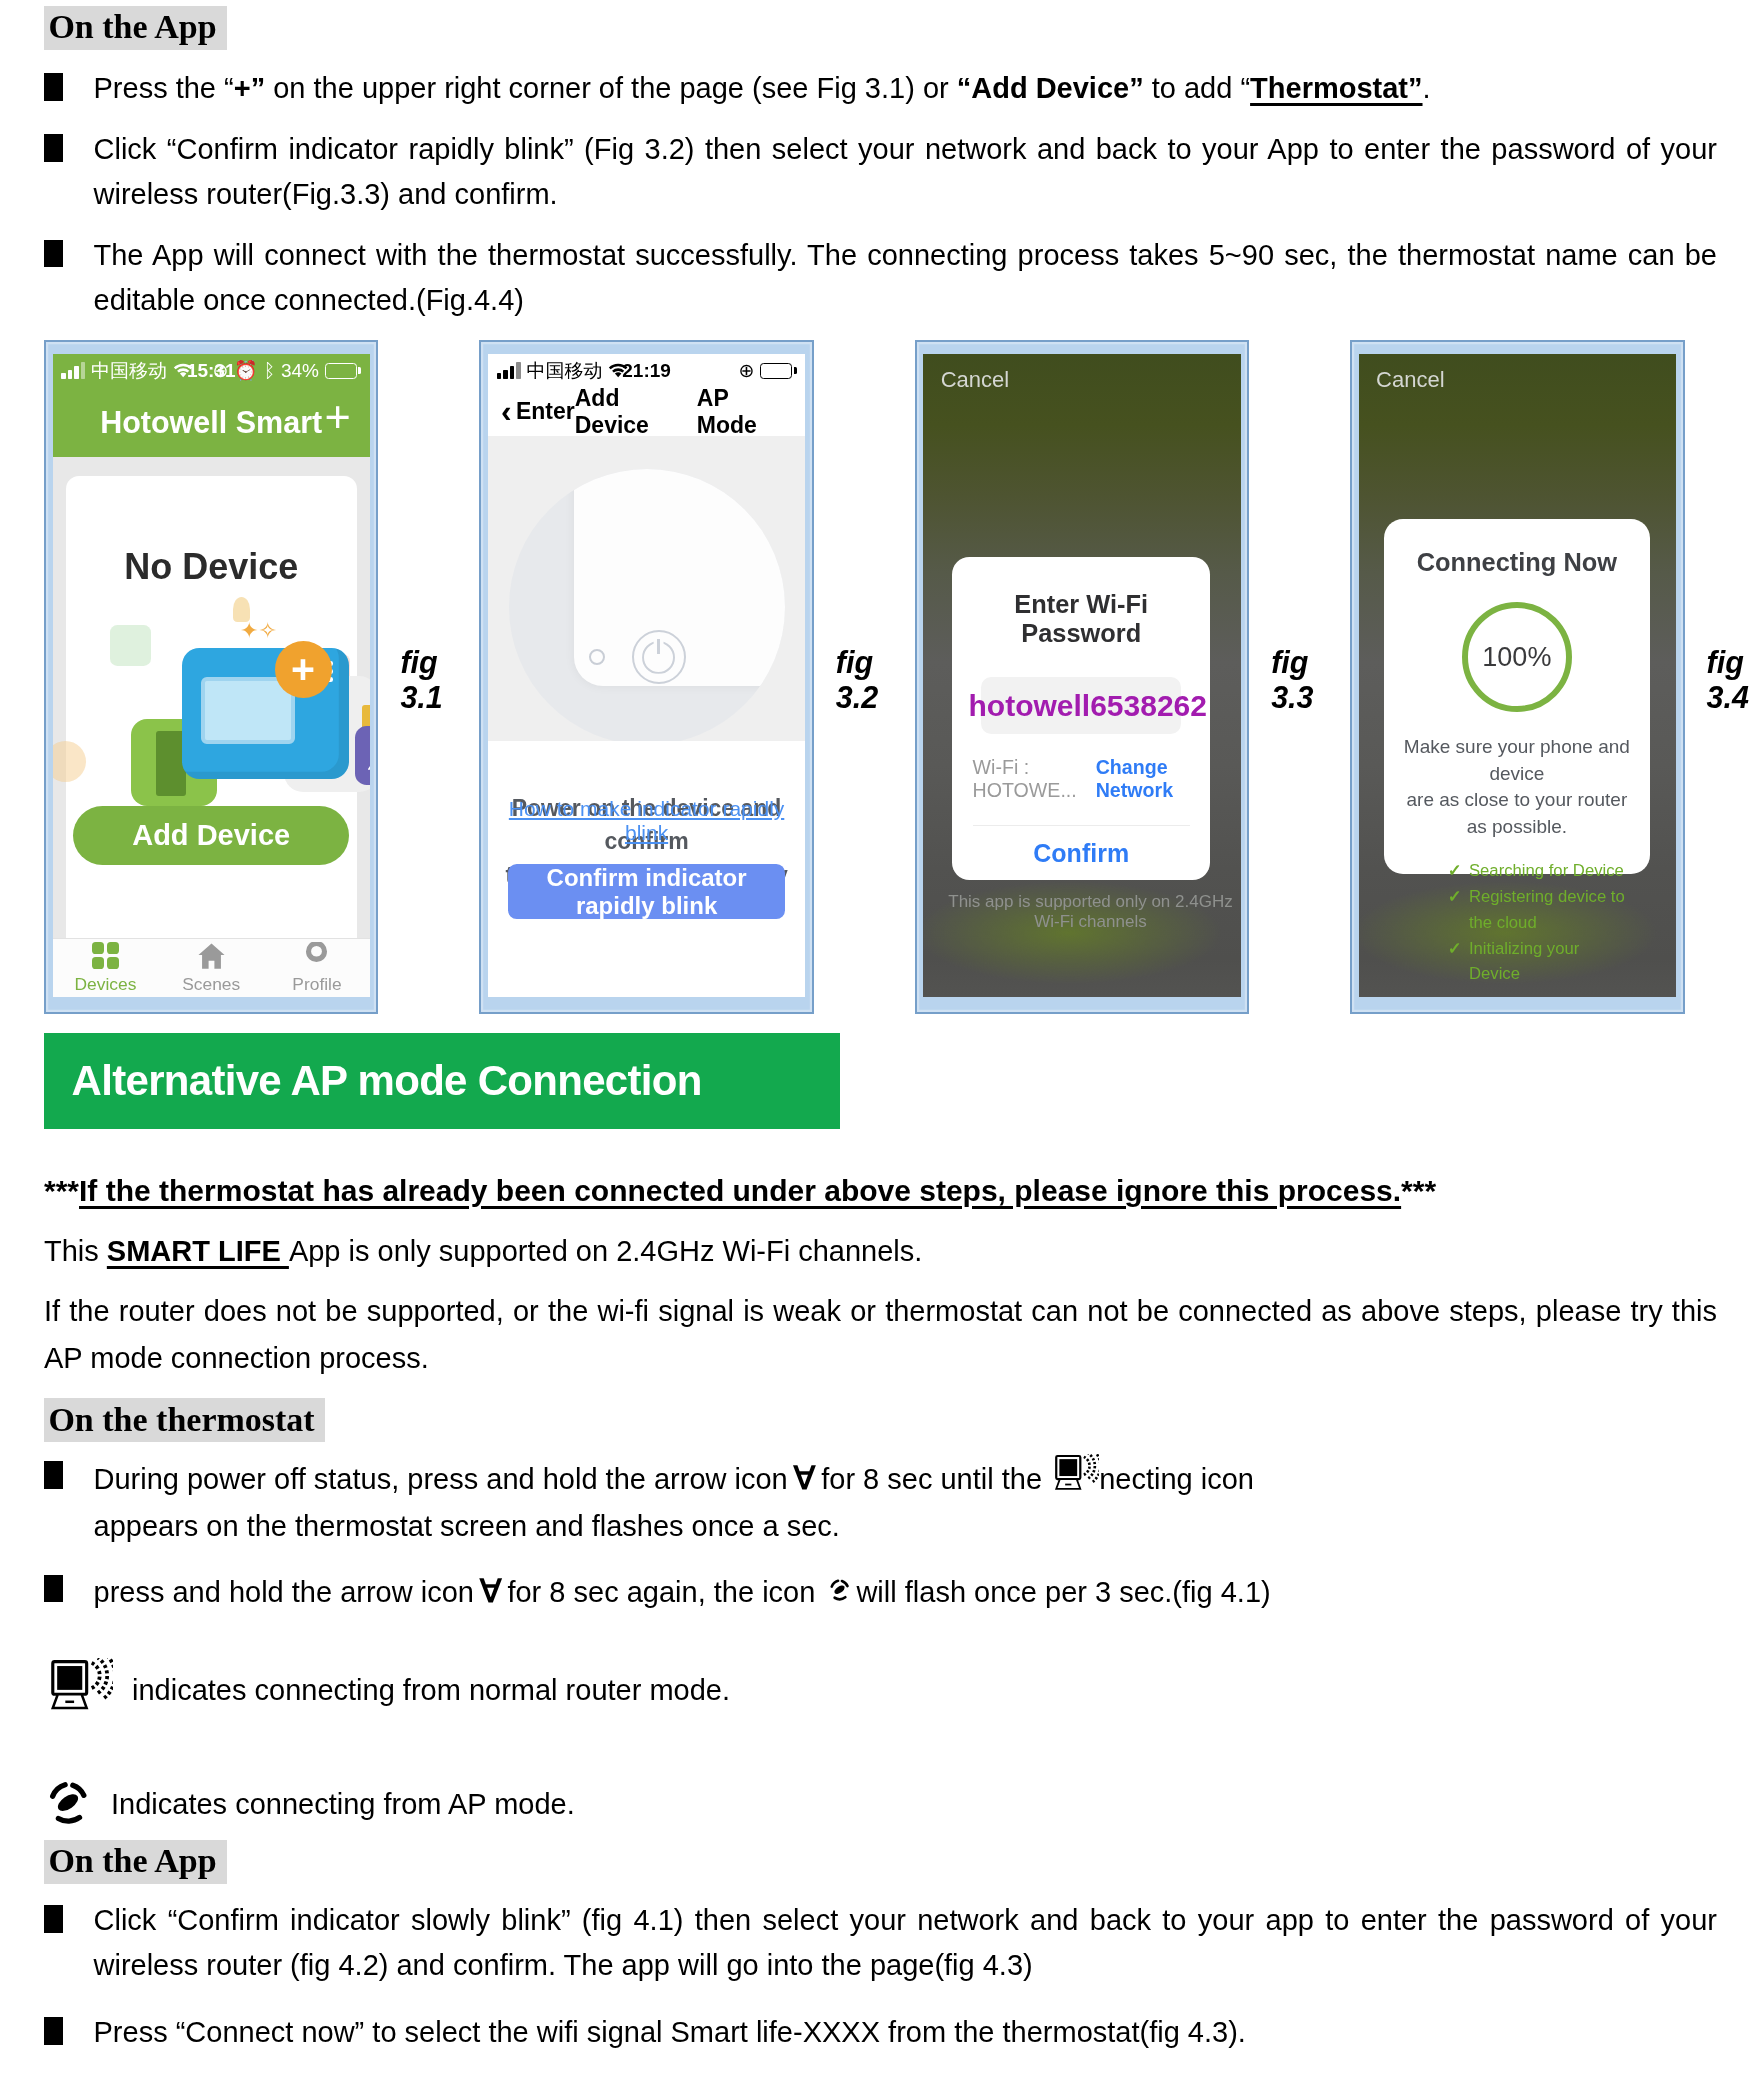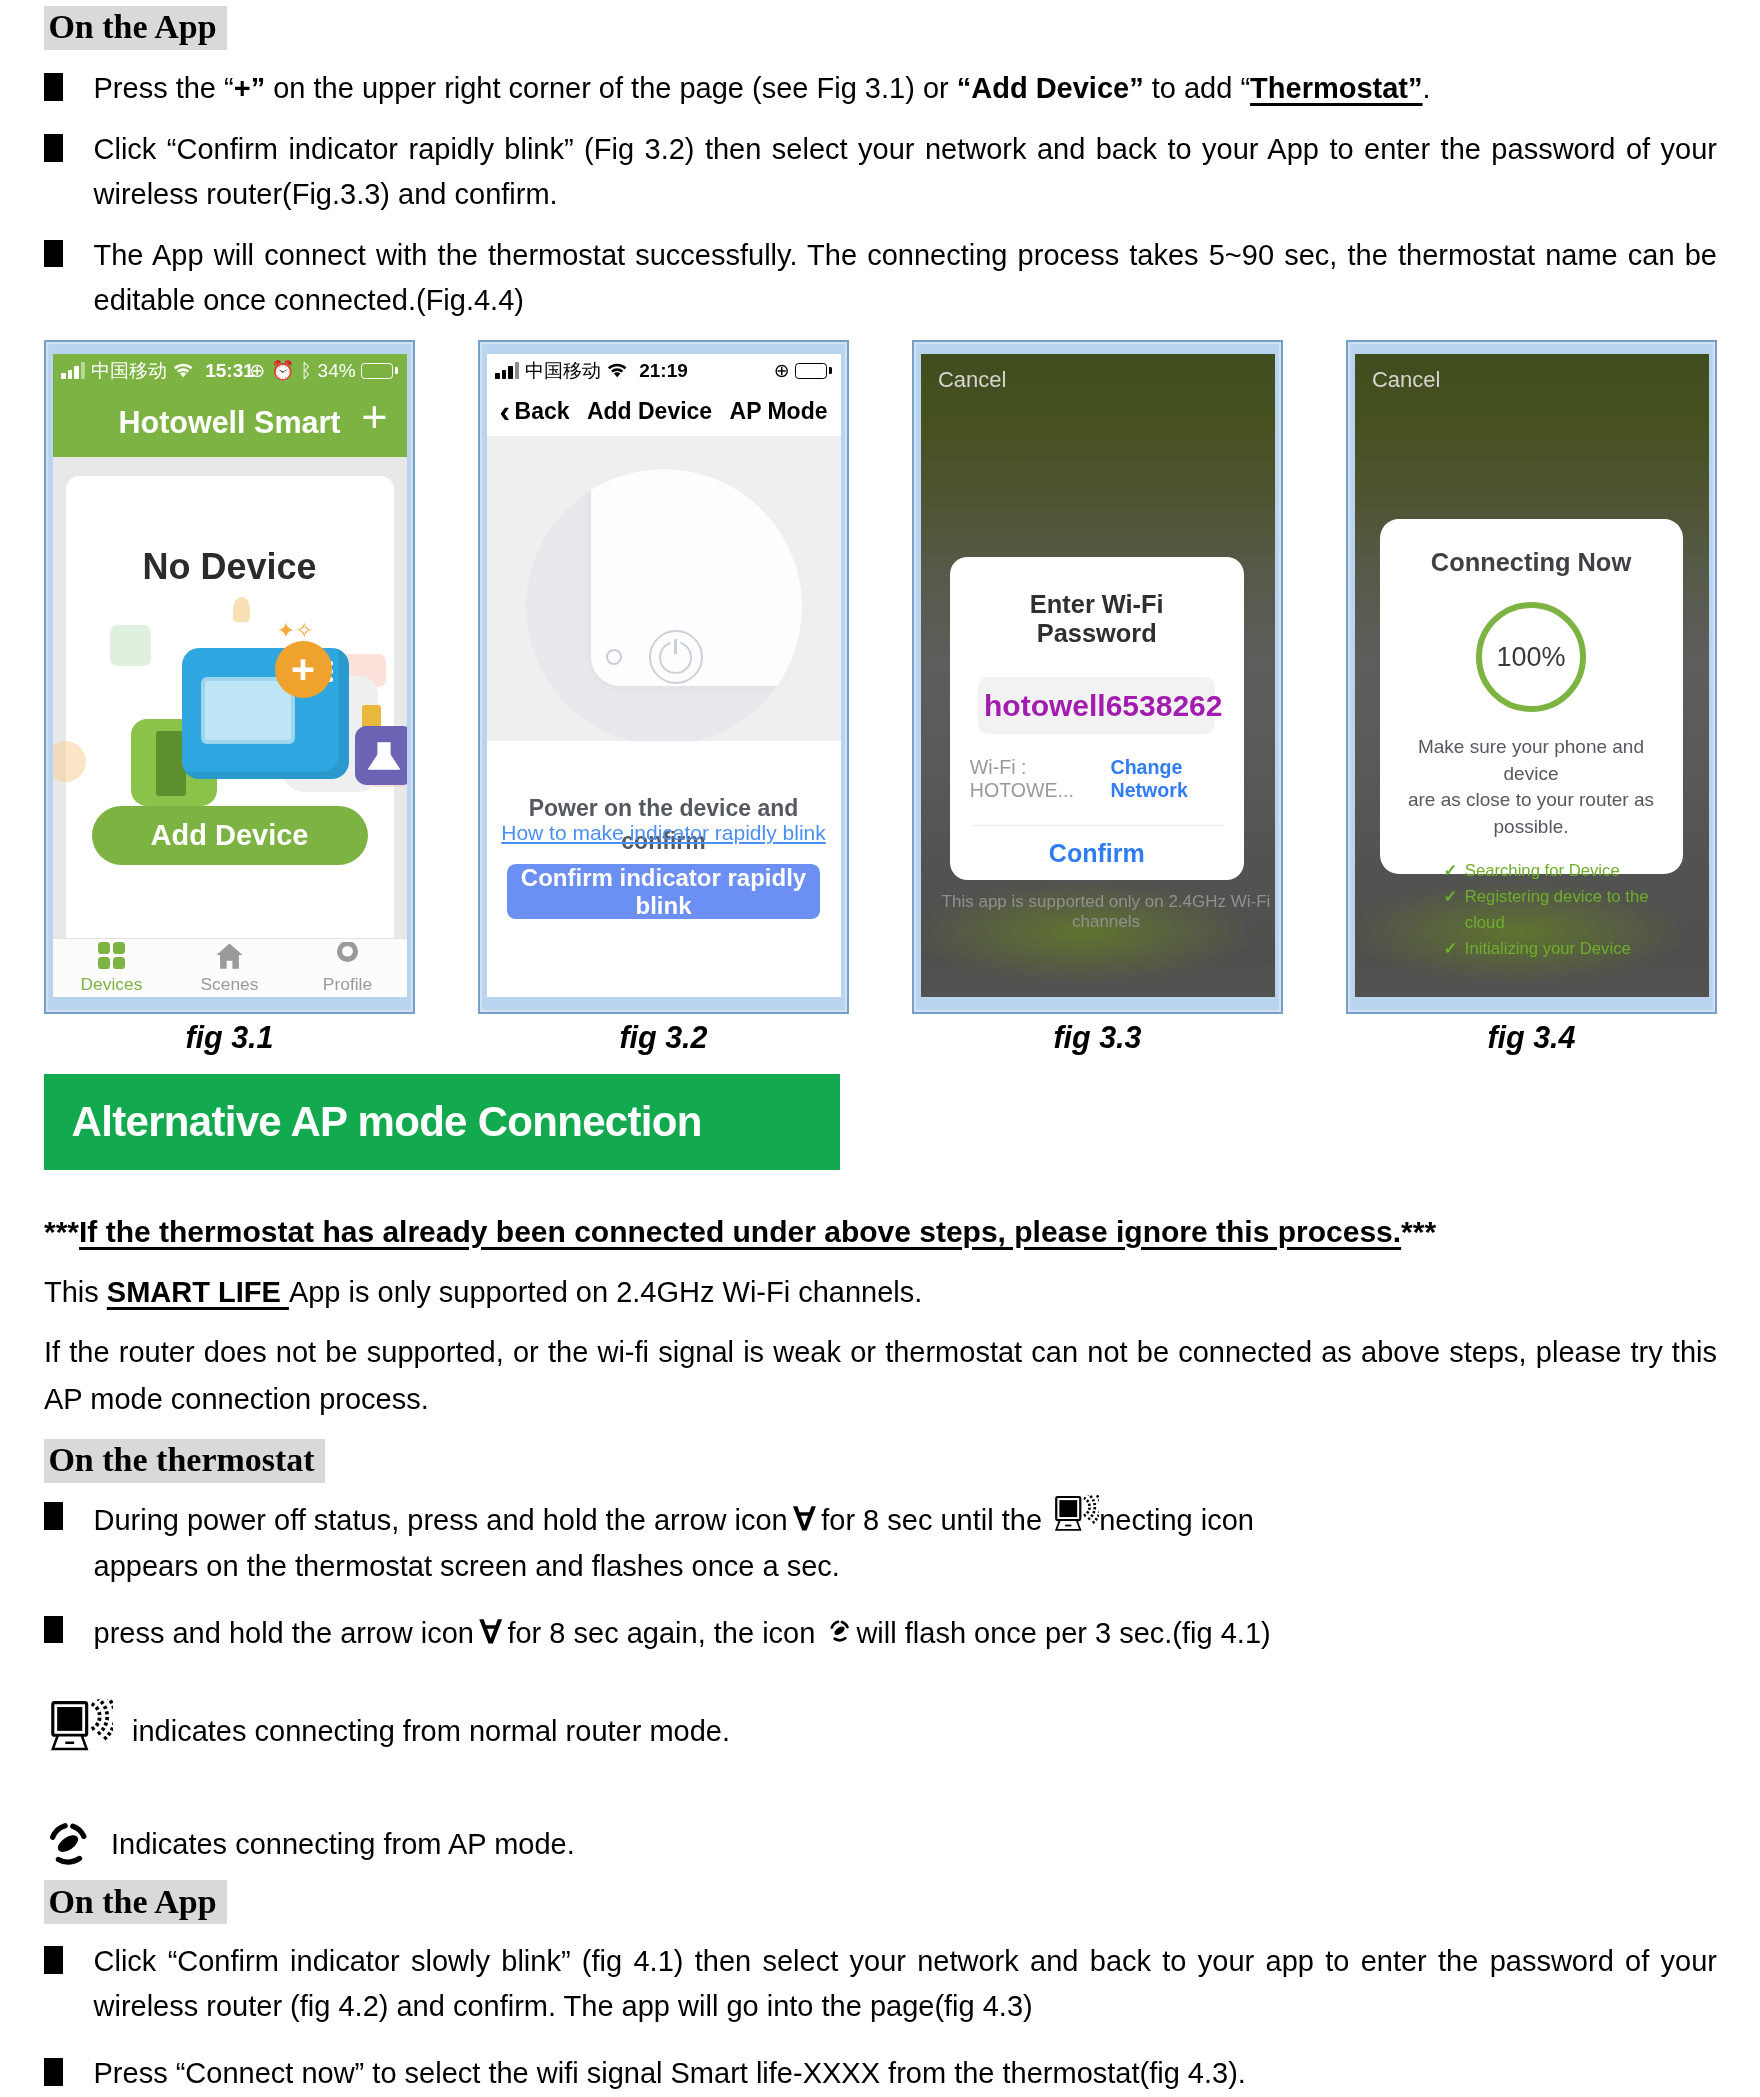--- a/index.html
+++ b/index.html
@@ -14,21 +14,21 @@
   
   .bullet { display:flex; gap:30.5px; margin-top:16px; }
   .bullet .sq { flex:0 0 19px; width:19px; height:27.6px; background:#000; margin-top:7.3px; }
   .bullet .bt { font-size:29px; line-height:1.55; text-align:justify; width:100%; }
   .bt b { font-weight:bold; }
   .u { text-decoration:underline; text-decoration-thickness:2.9px; text-underline-offset:5.1px; }
   .indent2 { display:block; }
 
   
   .phones { display:flex; justify-content:space-between; margin-top:17.4px; }
-  .phone-fig { display:flex; flex-direction:column; align-items:center; }
+  .phone-fig { display:flex; align-items:center;gap:22px; }
   .phone { width:371px; height:674px; background:#b9d4ee; border:2.2px solid #769fc9;
     box-shadow:inset 0 0 0 2.2px #cfe1f3; padding:12.3px 6.5px 14.5px 6.5px; }
   .screen { width:100%; height:100%; background:#fff; position:relative; overflow:hidden; }
   .fig-cap { margin-top:5.8px; font-size:30.5px; font-weight:bold; font-style:italic; }
 
   
   .sb { height:33px; display:flex; align-items:center; justify-content:space-between;
     padding:0 8.7px; font-size:19px; }
   .sb-green { background:#7cb342; color:#fff; }
   .sb-white { background:#fff; color:#000; border-bottom:0; }
@@ -281,21 +281,21 @@
               <span>⊕</span>
               <span class="batt">
                   <span class="shell"><span class="fill" style="background:#000;width:30%;"></span></span>
                   <span class="tip"></span>
                 </span>
             </span>
           </div>
           <div class="nav2">
             <span class="back">
                 <span class="chev">‹</span>
-                <span>Back</span>
+                <span>Enter</span>
               </span>
             <span>Add Device</span>
             <span style="cursor:pointer;">AP Mode</span>
           </div>
           <div class="illus2">
             <div class="bigcircle">
               <div class="devface"></div>
               <div class="ind-dot"></div>
               <div class="pwr"></div>
             </div>

